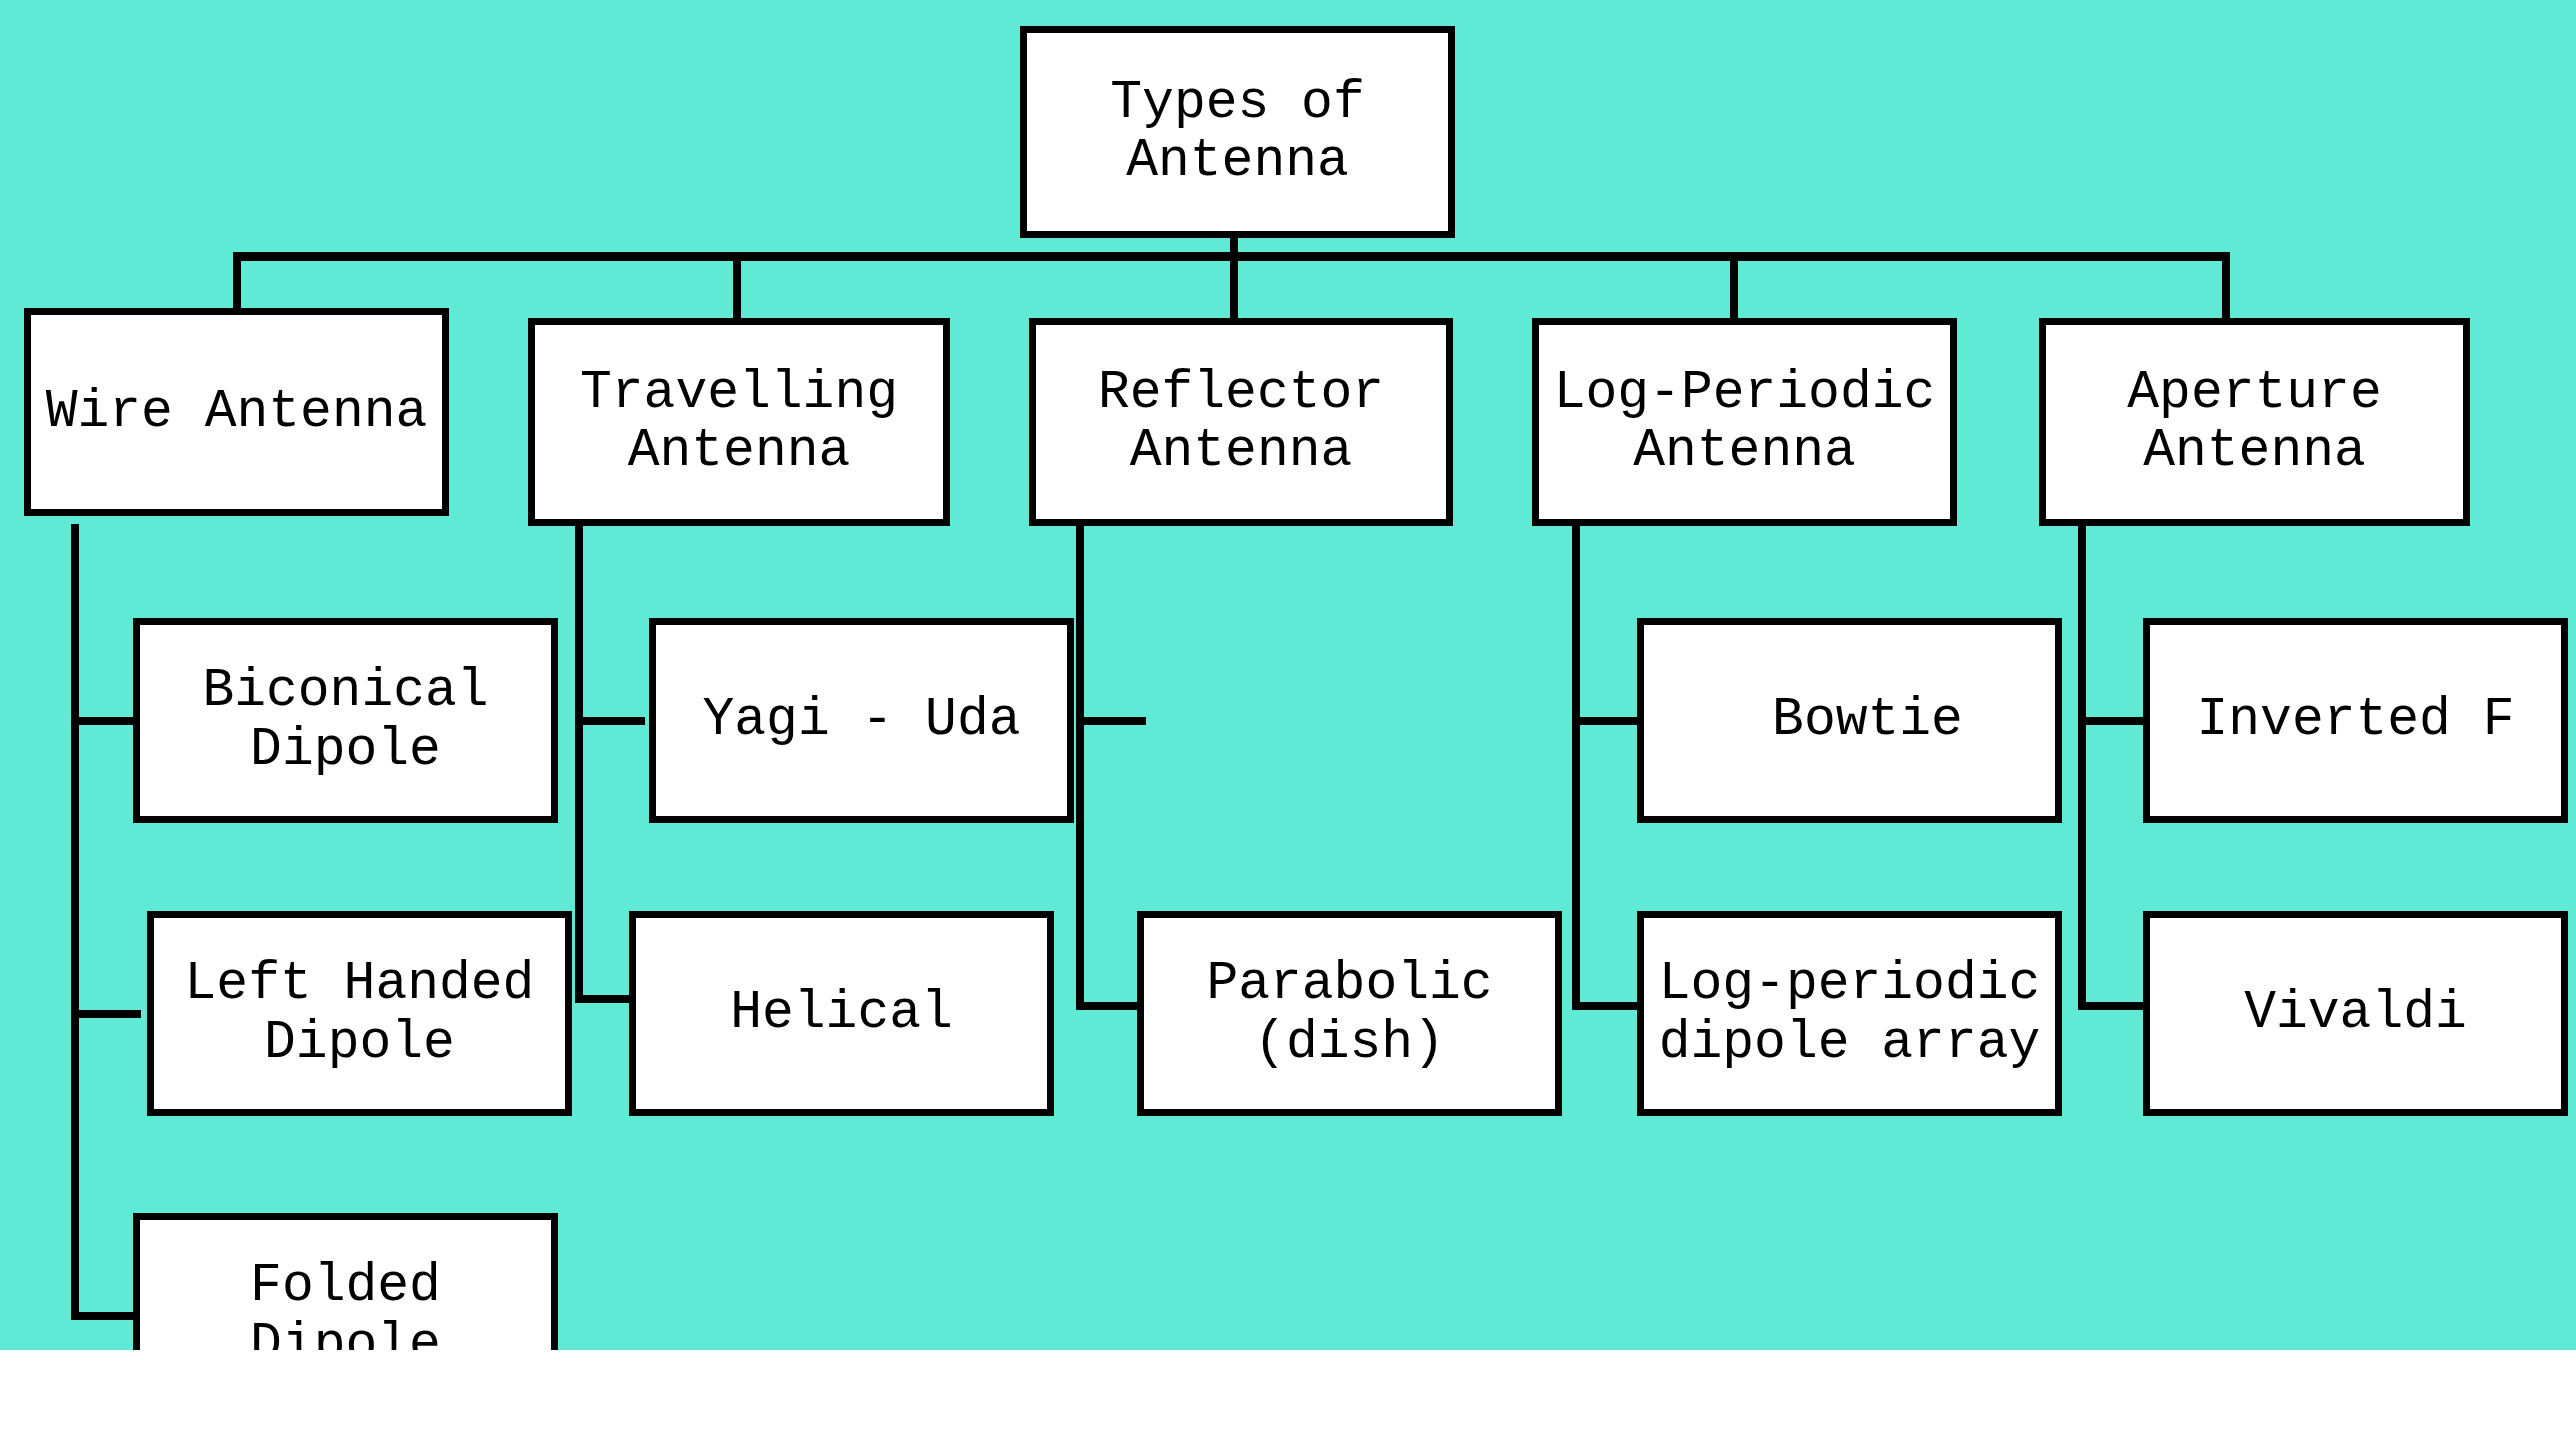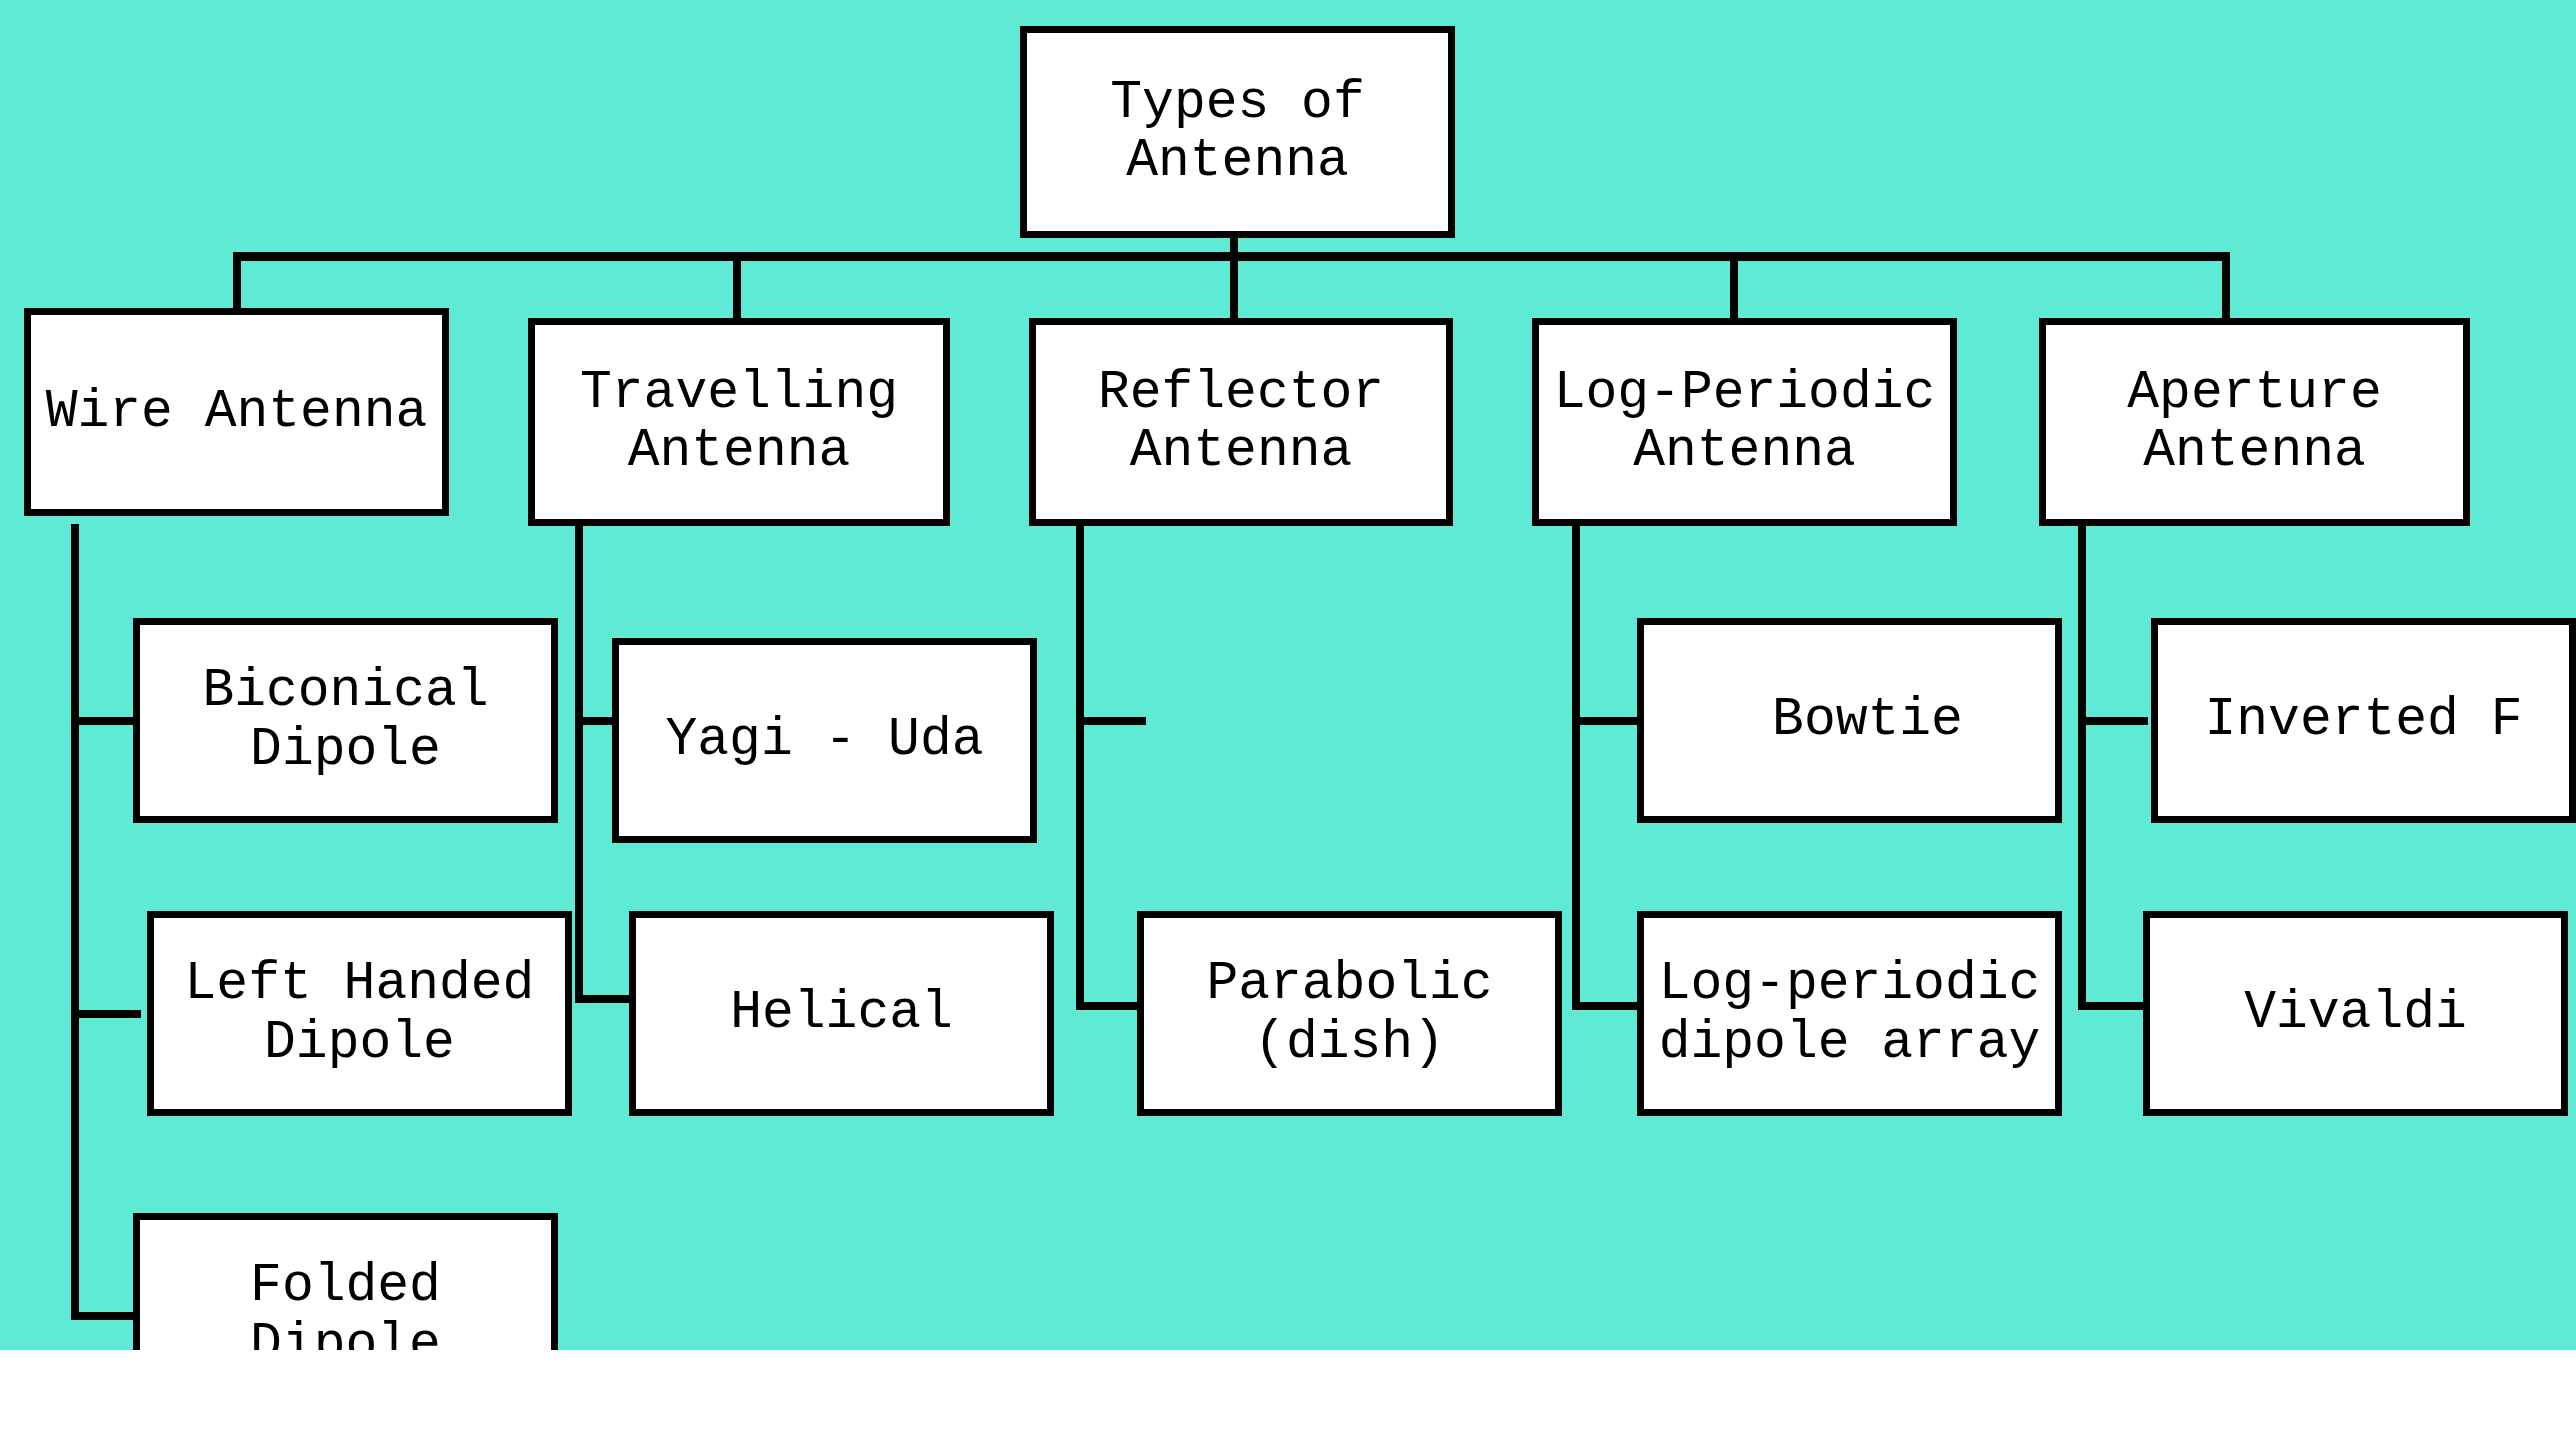--- a/index.html
+++ b/index.html
@@ -119,21 +119,21 @@
   <div class="node level3" style="left:147px; top:911px; width:425px; height:205px;">
     <span class="label">Left Handed
 Dipole</span>
   </div>
 
   <div class="node level3" style="left:133px; top:1213px; width:425px; height:205px;">
     <span class="label">Folded
 Dipole</span>
   </div>
 
-  <div class="node level3" style="left:612px; top:618px; width:425px; height:205px;margin-top:20px;">
+  <div class="node level3" style="left:649px; top:618px; width:425px; height:205px;">
     <span class="label">Yagi - Uda</span>
   </div>
 
   <div class="node level3" style="left:629px; top:911px; width:425px; height:205px;">
     <span class="label">Helical</span>
   </div>
 
 
   <div class="node level3" style="left:1137px; top:911px; width:425px; height:205px;">
     <span class="label">Parabolic
@@ -142,21 +142,21 @@
 
   <div class="node level3" style="left:1637px; top:618px; width:425px; height:205px;padding-left:36px;">
     <span class="label">Bowtie</span>
   </div>
 
   <div class="node level3" style="left:1637px; top:911px; width:425px; height:205px;">
     <span class="label">Log-periodic
 dipole array</span>
   </div>
 
-  <div class="node level3" style="left:2143px; top:618px; width:425px; height:205px;margin-left:8px;">
+  <div class="node level3" style="left:2143px; top:618px; width:425px; height:205px;">
     <span class="label">Inverted F</span>
   </div>
 
   <div class="node level3" style="left:2143px; top:911px; width:425px; height:205px;">
     <span class="label">Vivaldi</span>
   </div>
 
 </div>
 
 

